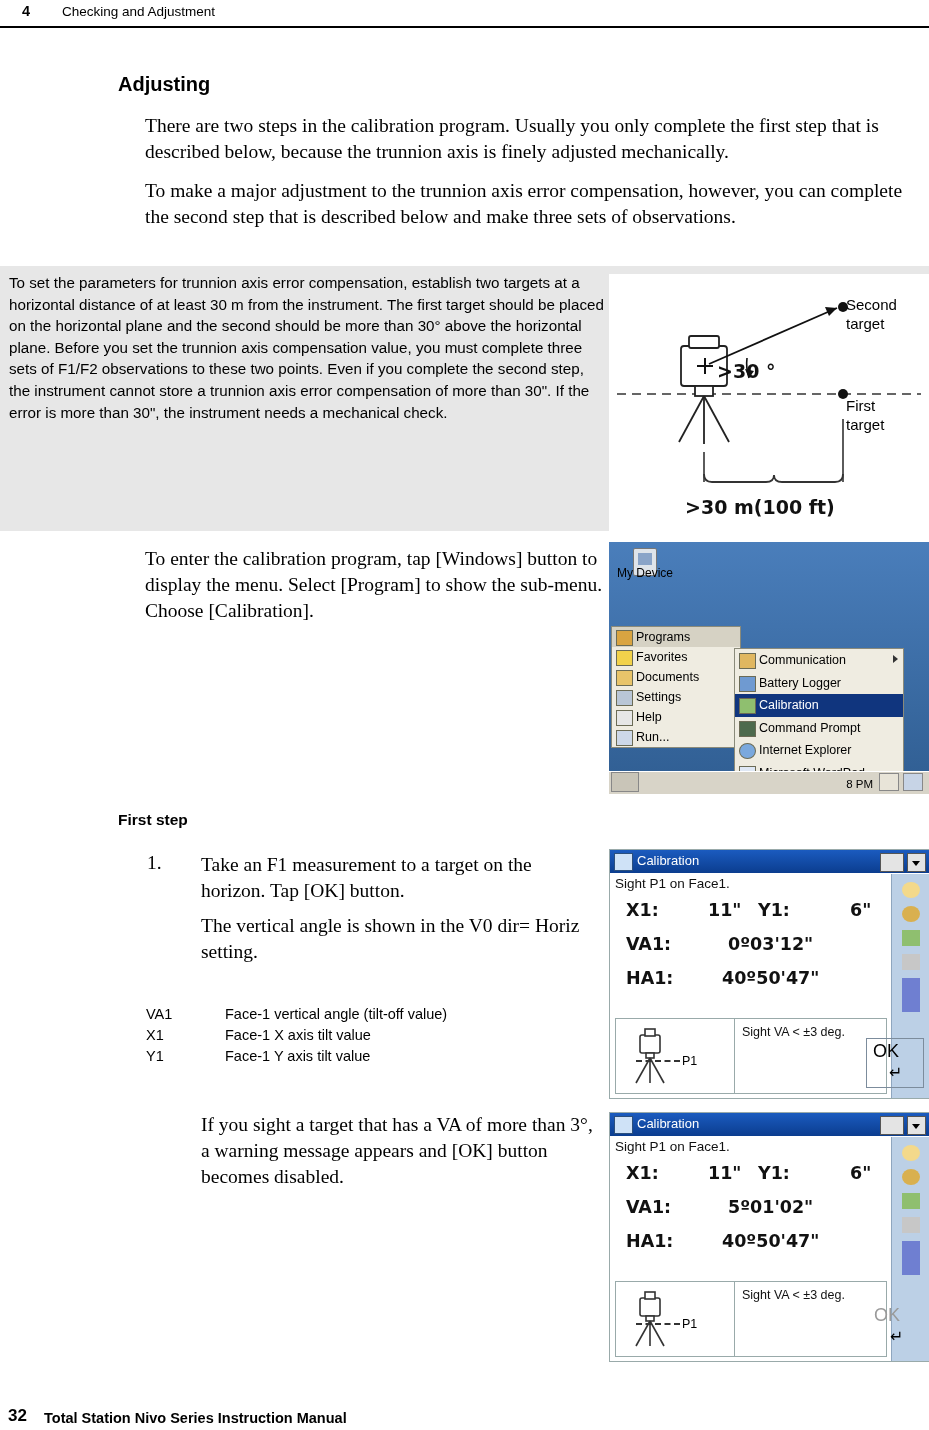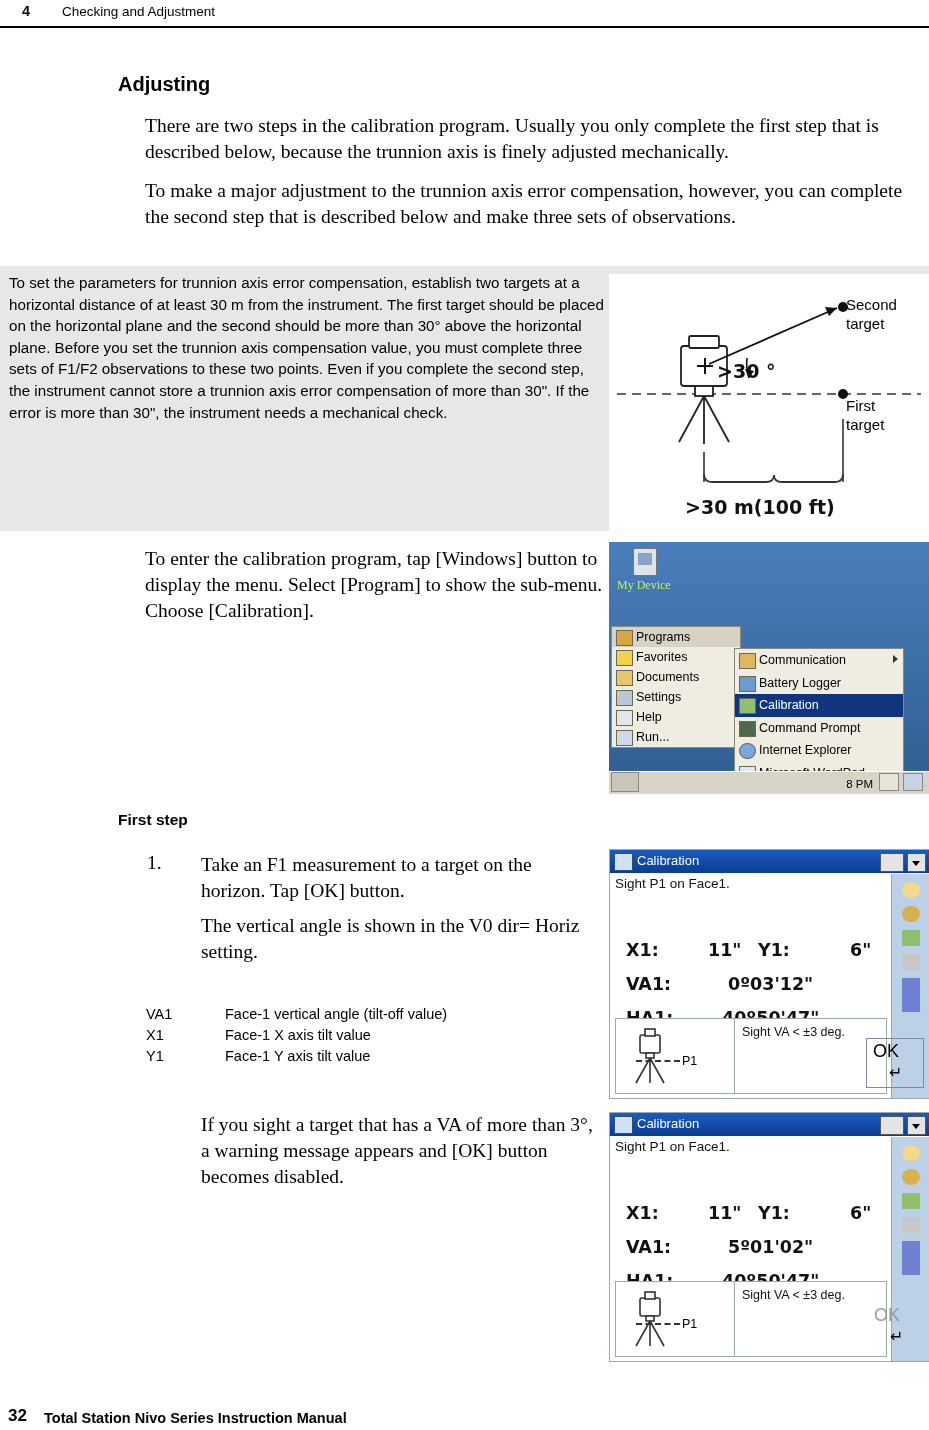--- a/index.html
+++ b/index.html
@@ -62,21 +62,21 @@
   
   .shot { position:absolute; background:#fff; }
 
   
   .ce { left:609px; top:542px; width:320px; height:252px; background:#3a6ea5; overflow:hidden; }
   .ce .desk { position:absolute; left:0; top:0; width:320px; height:252px;
               background:linear-gradient(#4a7ebb,#2f5d91); }
   .ce .mydev-icon { position:absolute; left:24px; top:6px; width:22px; height:26px;
                     background:#dfe4ea; border:1px solid #777; border-radius:2px; }
   .ce .mydev-icon:after{ content:""; position:absolute; left:4px; top:4px; width:14px; height:12px; background:#8aa4c8; }
-  .ce .mydev-lbl { position:absolute; left:8px; top:36px; color:#bef264; font-family:Liberation Serif, serif; font-size:12px; }
+  .ce .mydev-lbl { position:absolute; left:8px; top:24px; color:#000000; font-family:Liberation Sans, sans-serif; font-size:12px; }
   .ce .taskbar { position:absolute; left:0; bottom:0; width:320px; height:22px; background:#d8d4c8; border-top:1px solid #fff;margin-top:44px; }
   .ce .start-btn { position:absolute; left:2px; bottom:2px; width:26px; height:18px; background:#c9c5b8; border:1px solid #888; }
   .ce .clock { position:absolute; right:56px; bottom:4px; font-family:"Liberation Sans", sans-serif; font-size:11.5px; color:#000; }
   .ce .tb-ic1 { position:absolute; right:30px; bottom:3px; width:18px; height:16px; background:#e8e4d8; border:1px solid #888; }
   .ce .tb-ic2 { position:absolute; right:6px; bottom:3px; width:18px; height:16px; background:#c7d4e6; border:1px solid #888; }
 
   .ce .menu1 { position:absolute; left:2px; top:84px; width:128px; background:#efece1; border:1px solid #8a8a7a; }
   .ce .menu1 .mi { height:20px; line-height:20px; padding-left:24px; position:relative;
                    font-family:"Liberation Sans", sans-serif; font-size:12.5px; color:#000; }
   .ce .menu1 .mi.sel { background:#d6d2c4; }
@@ -96,21 +96,21 @@
   .calib.b { left:609px; top:1112px; }
   .calib .title { position:absolute; left:0; top:0; width:320px; height:23px;
                   background:linear-gradient(#1b5bbf,#0b3d8f); }
   .calib .title .ic { position:absolute; left:4px; top:3px; width:17px; height:16px; background:#cfe2f7; border:1px solid #2b4f7d; }
   .calib .title .tx { position:absolute; left:27px; top:3px; color:#fff; font-family:"Liberation Sans", sans-serif; font-size:13px; }
   .calib .title .kb { position:absolute; right:26px; top:3px; width:22px; height:17px; background:#e4e4e4; border:1px solid #555; }
   .calib .title .dd { position:absolute; right:4px; top:3px; width:17px; height:17px; background:#e4e4e4; border:1px solid #555; }
   .calib .title .dd:after { content:""; position:absolute; left:4px; top:7px; width:0;height:0;
                             border-top:5px solid #000; border-left:4px solid transparent; border-right:4px solid transparent; }
   .calib .sightline { position:absolute; left:5px; top:26px; font-family:"Liberation Sans", sans-serif; font-size:13.5px; color:#111; }
-  .calib .valrow { position:absolute; font-family:"DejaVu Sans", sans-serif; font-weight:bold; font-size:17.5px; color:#111;margin-top:40px; }
+  .calib .valrow { position:absolute; font-family:"DejaVu Sans", sans-serif; font-weight:bold; font-size:17.5px; color:#111; }
   .calib .sidebar { position:absolute; right:0; top:24px; width:38px; bottom:0; background:#bcd0e6; border-left:1px solid #8fa6bf; }
   .calib .sb-ic { position:absolute; right:10px; width:18px; height:16px; }
   .calib .lowerbox { position:absolute; left:5px; bottom:4px; width:270px; height:74px; border:1px solid #9aa; background:#fff; }
   .calib .lowerbox .vline { position:absolute; left:118px; top:0; bottom:0; width:1px; background:#9aa; }
   .calib .lowerbox .msg { position:absolute; left:126px; top:6px; font-family:"Liberation Sans", sans-serif; font-size:12.5px; color:#111; }
   .calib .okbtn { position:absolute; right:6px; bottom:10px; width:56px; height:48px; }
   .calib .okbtn .lbl { position:absolute; left:6px; top:2px; font-family:"Liberation Sans", sans-serif; font-size:18px; }
   .calib .okbtn .ent { position:absolute; left:22px; top:24px; font-family:"DejaVu Sans", sans-serif; font-size:16px; }
   .calib .p1lbl { position:absolute; left:72px; bottom:30px; font-family:"Liberation Sans", sans-serif; font-size:12.5px; }
   .calib .dashline { position:absolute; left:26px; bottom:36px; width:44px; border-top:2px dashed #333; }

